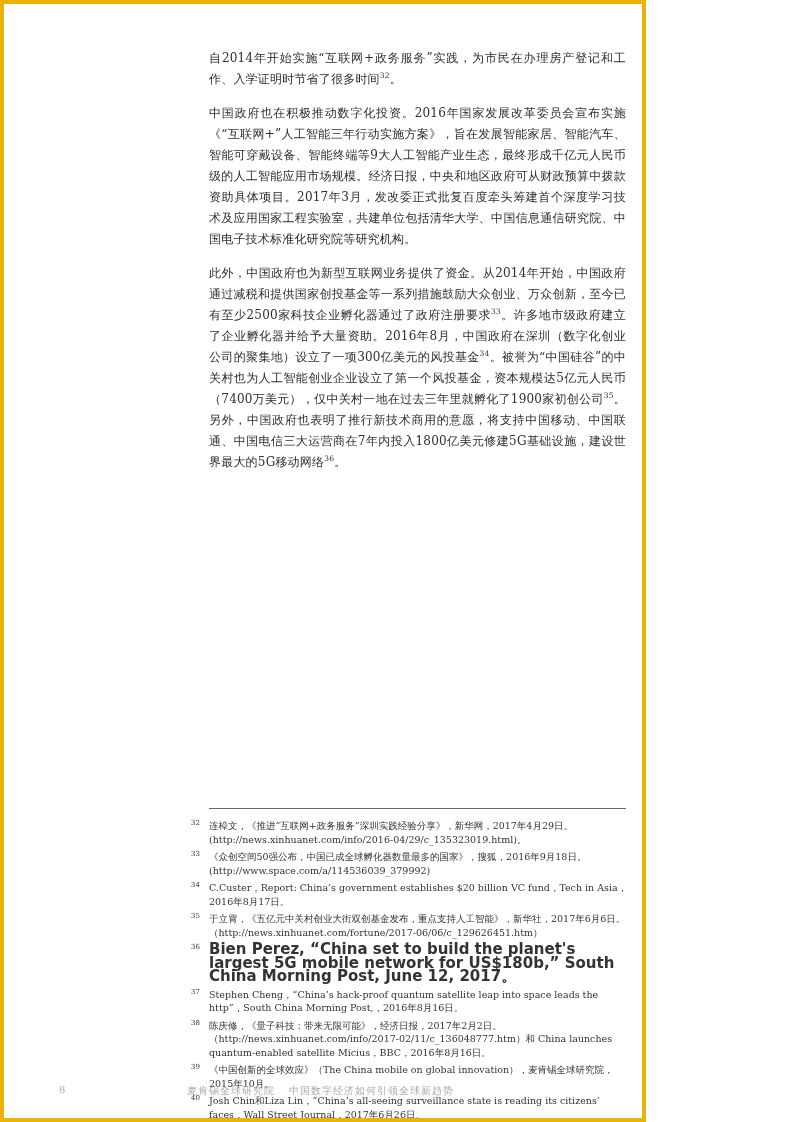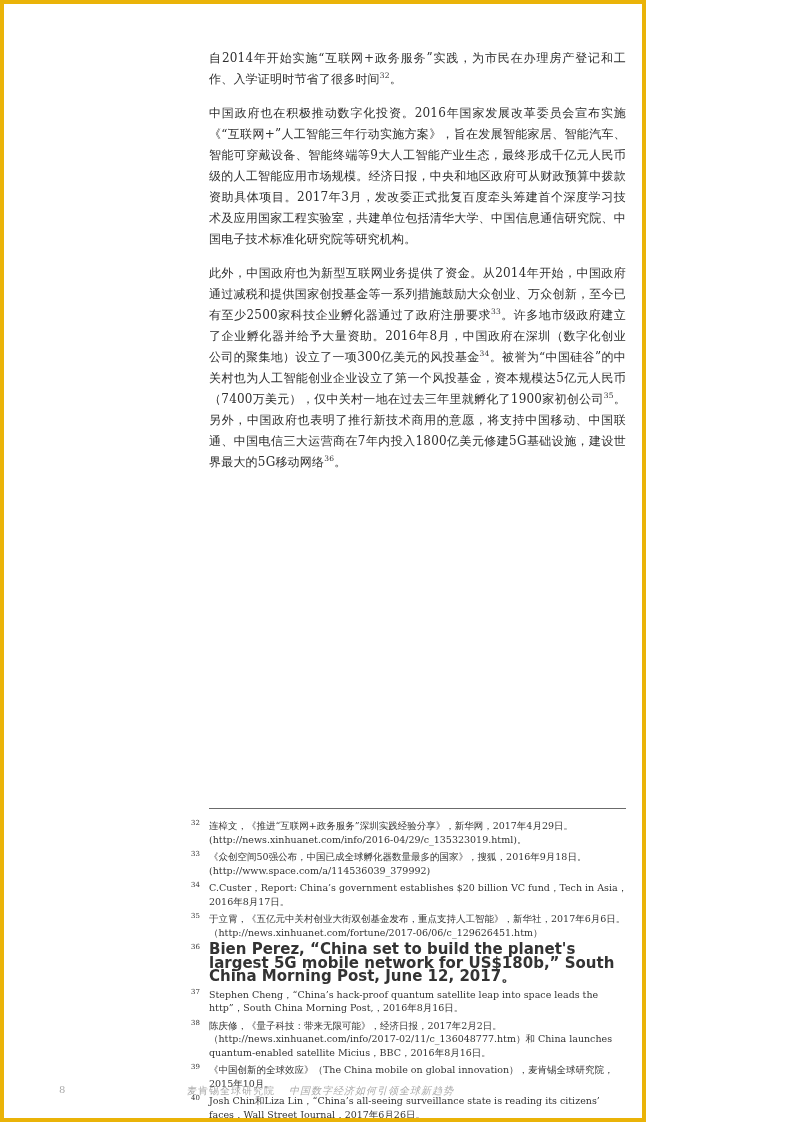--- a/index.html
+++ b/index.html
@@ -54,21 +54,21 @@
     font-size:15px;
     font-weight:bold;
   }
   
   .footer {
     position:absolute; left:0; top:1080px; width:793px; height:20px;
     font-size:10px; color:#aaaaaa;
   }
   .footer .pgnum  { position:absolute; left:55px;  top:0; }
   .footer .inst   { position:absolute; left:140px; top:0; letter-spacing:1px;margin-left:43px; }
-  .footer .rtitle { position:absolute; left:285px; top:0; letter-spacing:1px;font-style:italic; }
+  .footer .rtitle { position:absolute; left:285px; top:0; letter-spacing:1px; }
 </style>
 </head>
 <body>
 
 <div class="page">
 
   <main class="body-col" id="paragraphs">
       <p>自2014年开始实施“互联网+政务服务”实践，为市民在办理房产登记和工作、入学证明时节省了很多时间<sup>32</sup>。</p>
       <p>中国政府也在积极推动数字化投资。2016年国家发展改革委员会宣布实施《“互联网+”人工智能三年行动实施方案》，旨在发展智能家居、智能汽车、智能可穿戴设备、智能终端等9大人工智能产业生态，最终形成千亿元人民币级的人工智能应用市场规模。经济日报，中央和地区政府可从财政预算中拨款资助具体项目。2017年3月，发改委正式批复百度牵头筹建首个深度学习技术及应用国家工程实验室，共建单位包括清华大学、中国信息通信研究院、中国电子技术标准化研究院等研究机构。</p>
       <p>此外，中国政府也为新型互联网业务提供了资金。从2014年开始，中国政府通过减税和提供国家创投基金等一系列措施鼓励大众创业、万众创新，至今已有至少2500家科技企业孵化器通过了政府注册要求<sup>33</sup>。许多地市级政府建立了企业孵化器并给予大量资助。2016年8月，中国政府在深圳（数字化创业公司的聚集地）设立了一项300亿美元的风投基金<sup>34</sup>。被誉为“中国硅谷”的中关村也为人工智能创业企业设立了第一个风投基金，资本规模达5亿元人民币（7400万美元），仅中关村一地在过去三年里就孵化了1900家初创公司<sup>35</sup>。另外，中国政府也表明了推行新技术商用的意愿，将支持中国移动、中国联通、中国电信三大运营商在7年内投入1800亿美元修建5G基础设施，建设世界最大的5G移动网络<sup>36</sup>。</p>

